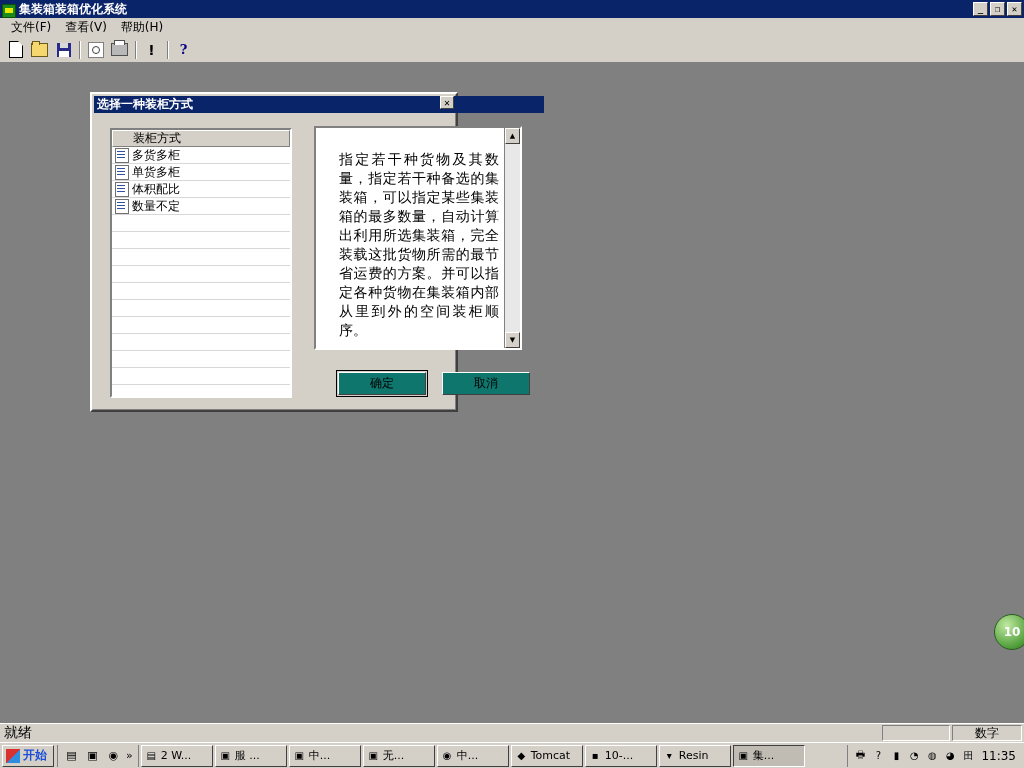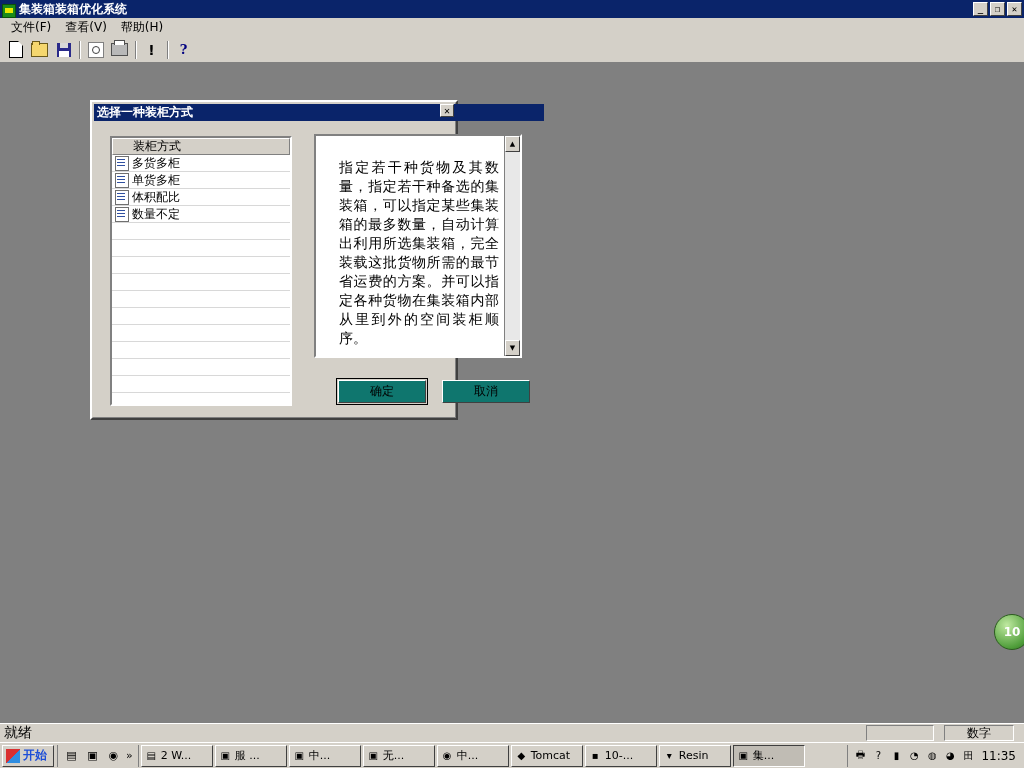--- a/index.html
+++ b/index.html
@@ -204,21 +204,21 @@
     font-size: 13px;
     font-weight: bold;
     color: #000080;
     line-height: 14px;
     font-family: "DejaVu Serif", serif;
   }
 
   
   .dialog {
     position: absolute;
-    left: 90px; top: 100px;
+    left: 90px; top: 92px;
     width: 368px;
     height: 320px;
     background: #d4d0c8;
     border: 2px solid;
     border-color: #ffffff #404040 #404040 #ffffff;
     box-sizing: border-box;
   }
   .dialog-inner-border {
     position: absolute;
     left: 0; top: 0; right: 0; bottom: 0;
@@ -413,21 +413,21 @@
   }
   .status-text {
     padding-left: 4px;
     font-size: 14px;
     color: #000;
     flex: 1 1 auto;
   }
   .status-pane {
     width: 68px;
     height: 16px;
-    margin-right: 10px;
+    margin-right: 2px;
     border: 1px solid;
     border-color: #808080 #ffffff #ffffff #808080;
     box-sizing: border-box;
     font-size: 12px;
     display: flex;
     align-items: center;
     justify-content: center;
     color: #000;
   }
   .status-pane.sp-wide { width: 70px; }

